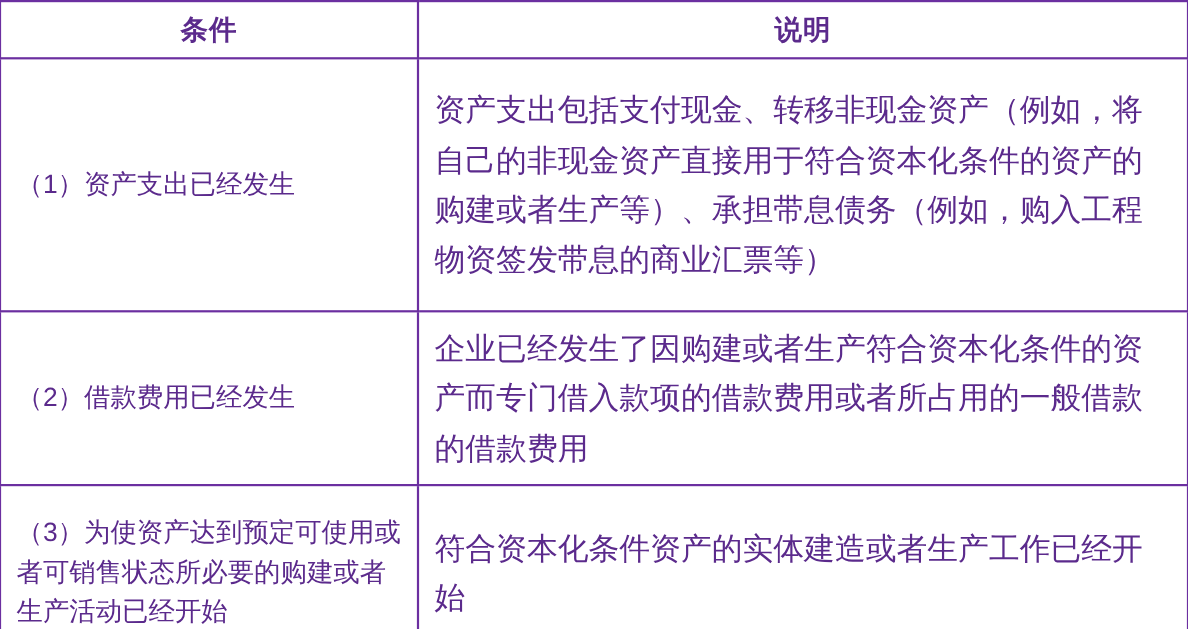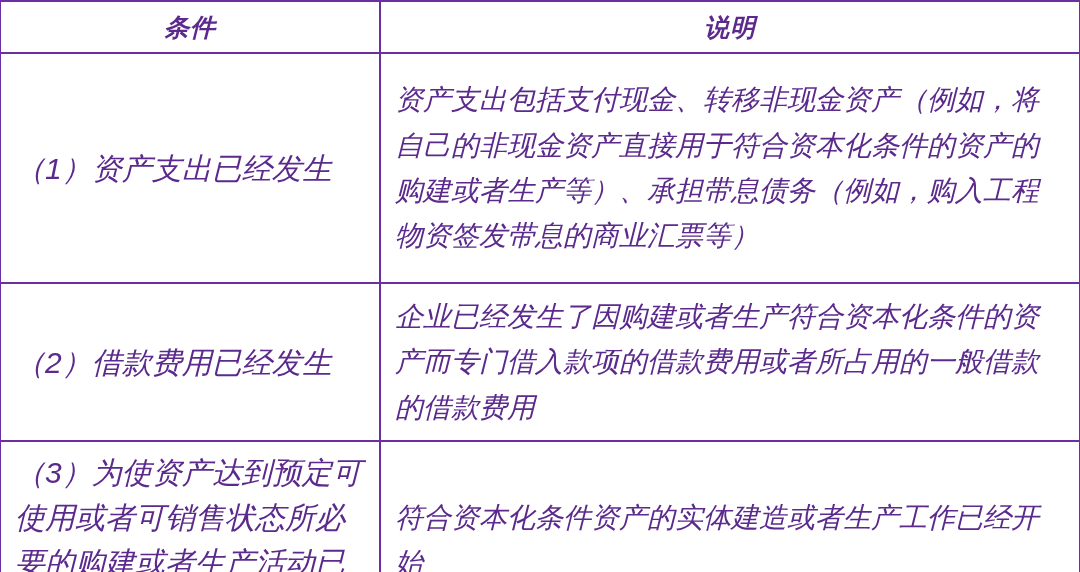--- a/index.html
+++ b/index.html
@@ -13,21 +13,20 @@
     font-family: "Liberation Sans", sans-serif;
     color: #5b2a8c;
   }
   .page {
     width: 1080px;
     height: 572px;
     box-sizing: border-box;
     display: flex;
     align-items: stretch;
     justify-content: center;
-    font-style: italic;
   }
   table.cond-table {
     width: 1080px;
     height: 572px;
     border-collapse: collapse;
     table-layout: fixed;
   }
   table.cond-table td,
   table.cond-table th {
     border: 2px solid #6b2fa0;
@@ -40,21 +39,21 @@
 
   th.head-cell {
     text-align: center;
     font-size: 25px;
     font-weight: bold;
     padding: 6px 10px;
     letter-spacing: 1px;
     line-height: 1.2;
   }
   td.cond-cell {
-    font-size: 30px;
+    font-size: 24px;
     line-height: 1.5;
     padding: 8px 12px 8px 14px;
     text-align: left;
   }
   td.desc-cell {
     font-size: 28px;
     line-height: 1.62;
     padding: 10px 16px 10px 14px;
     text-align: left;
   }

